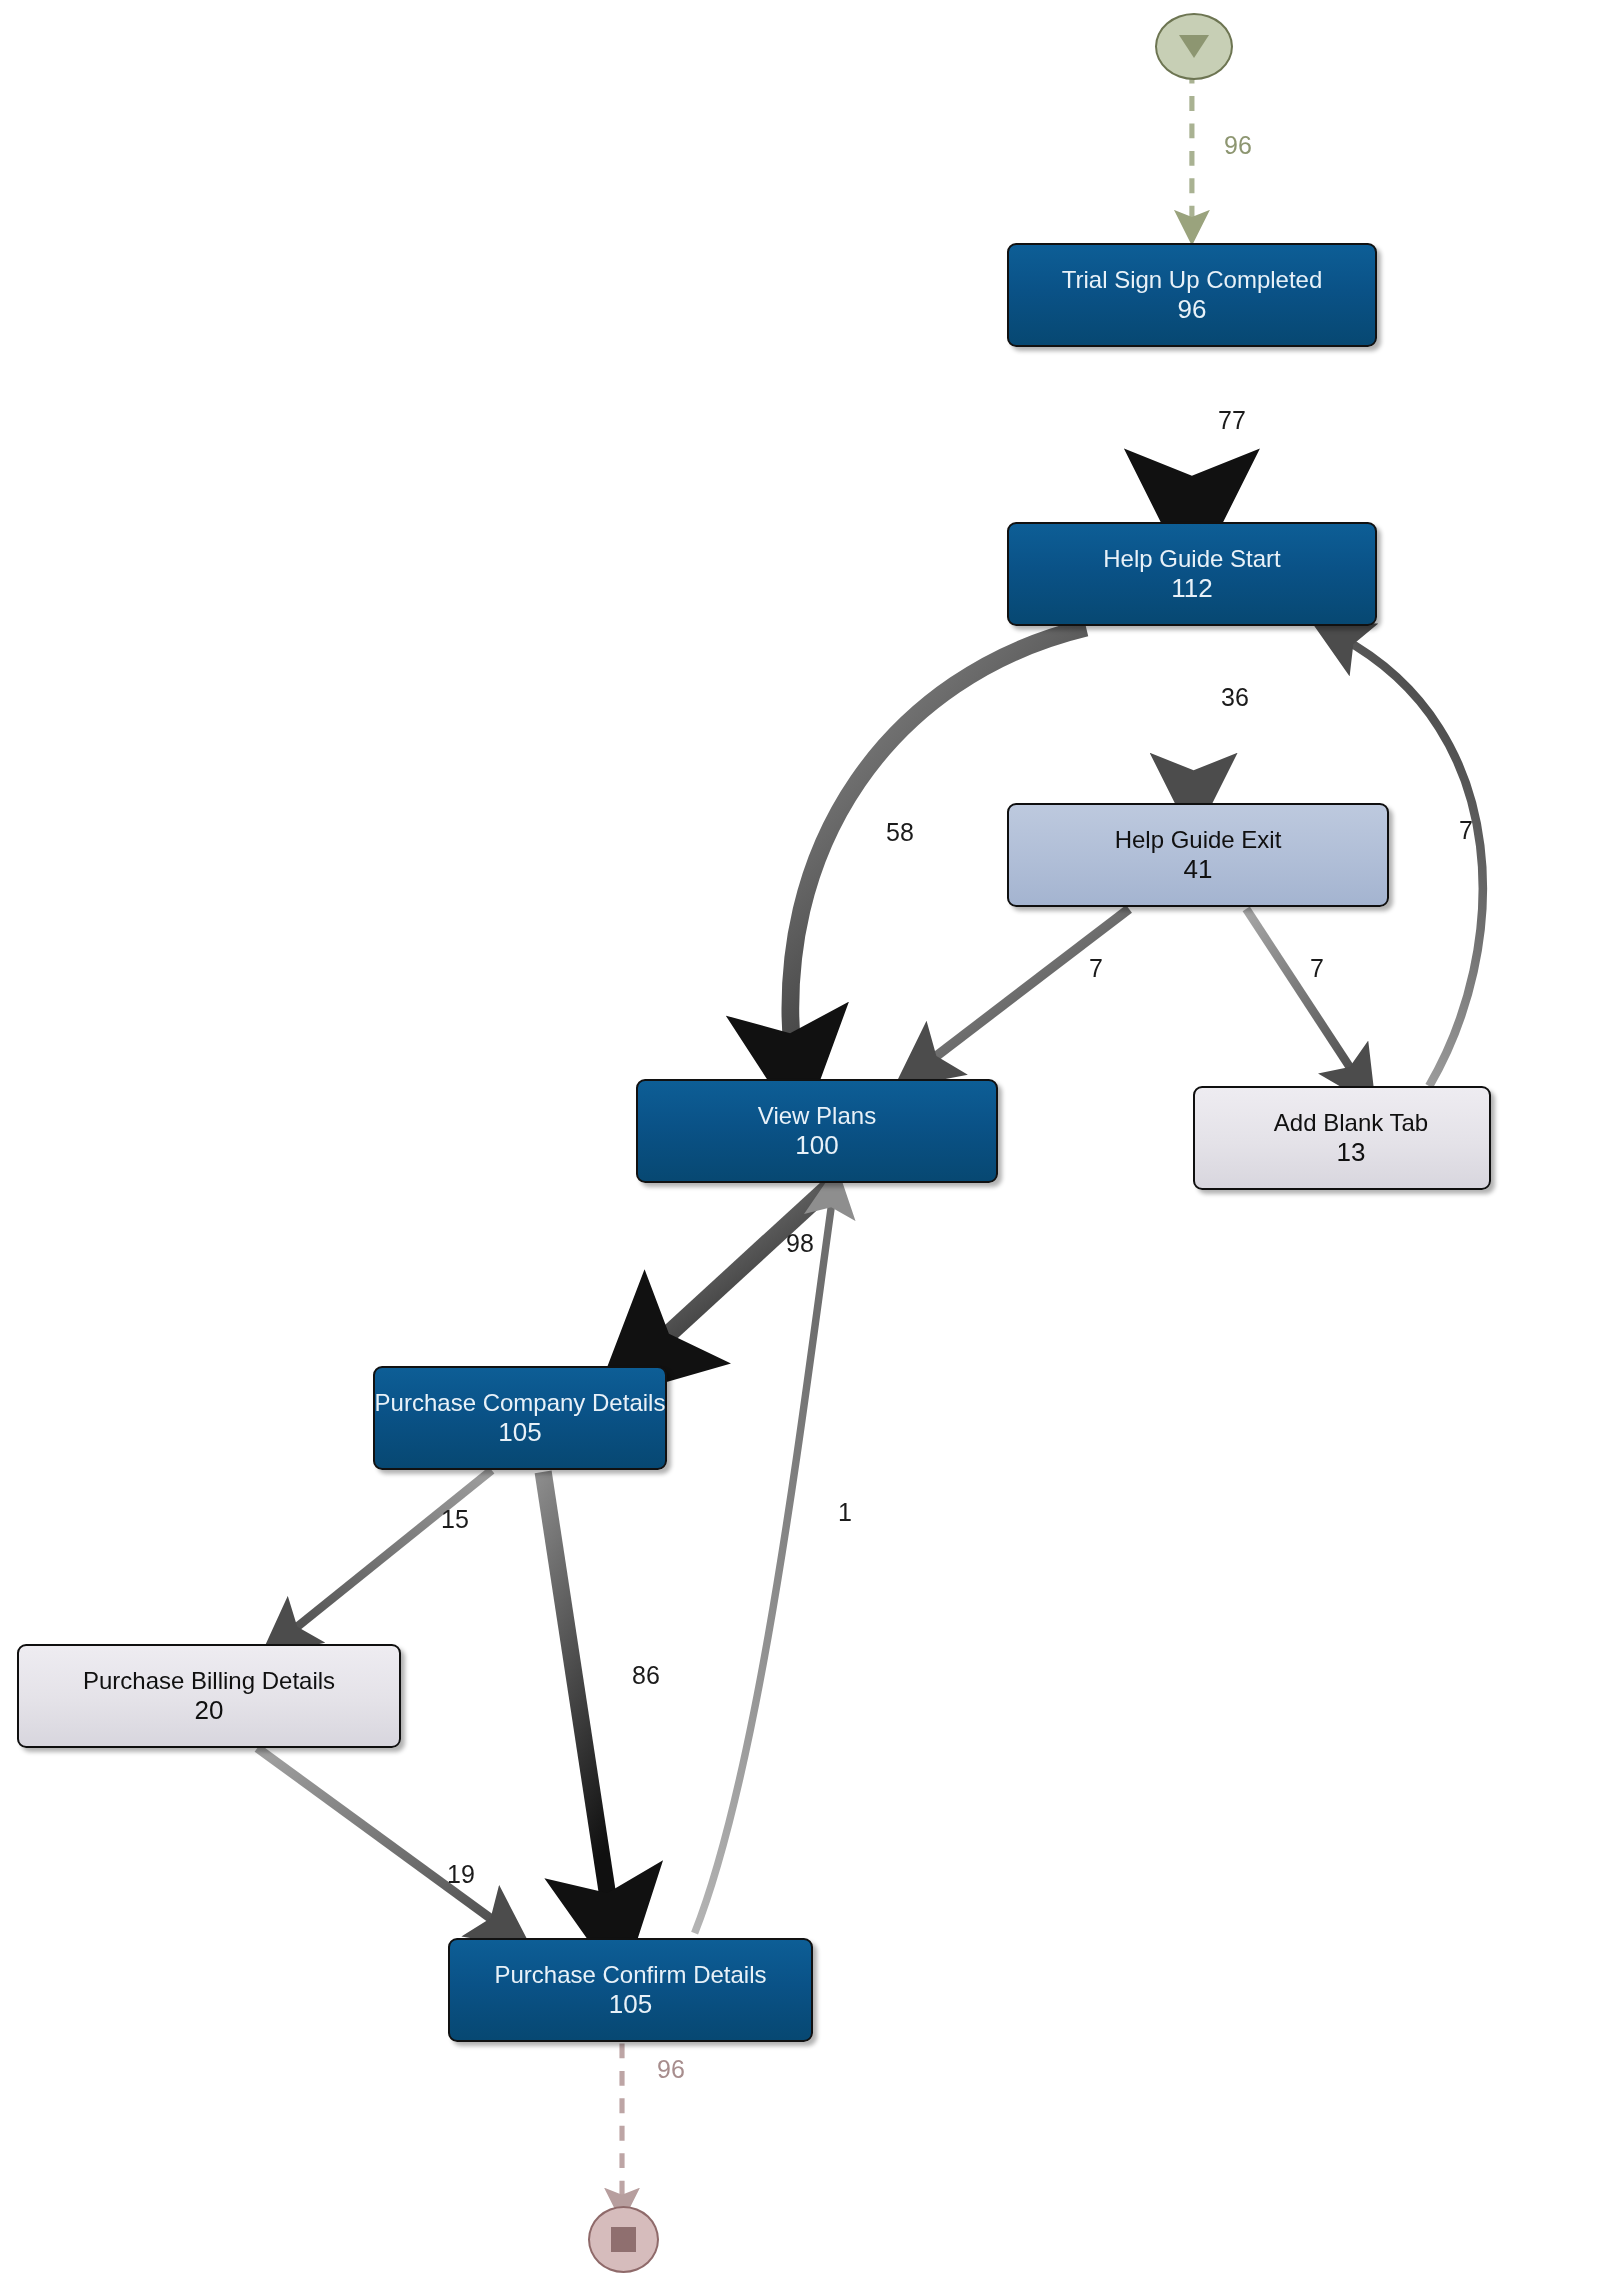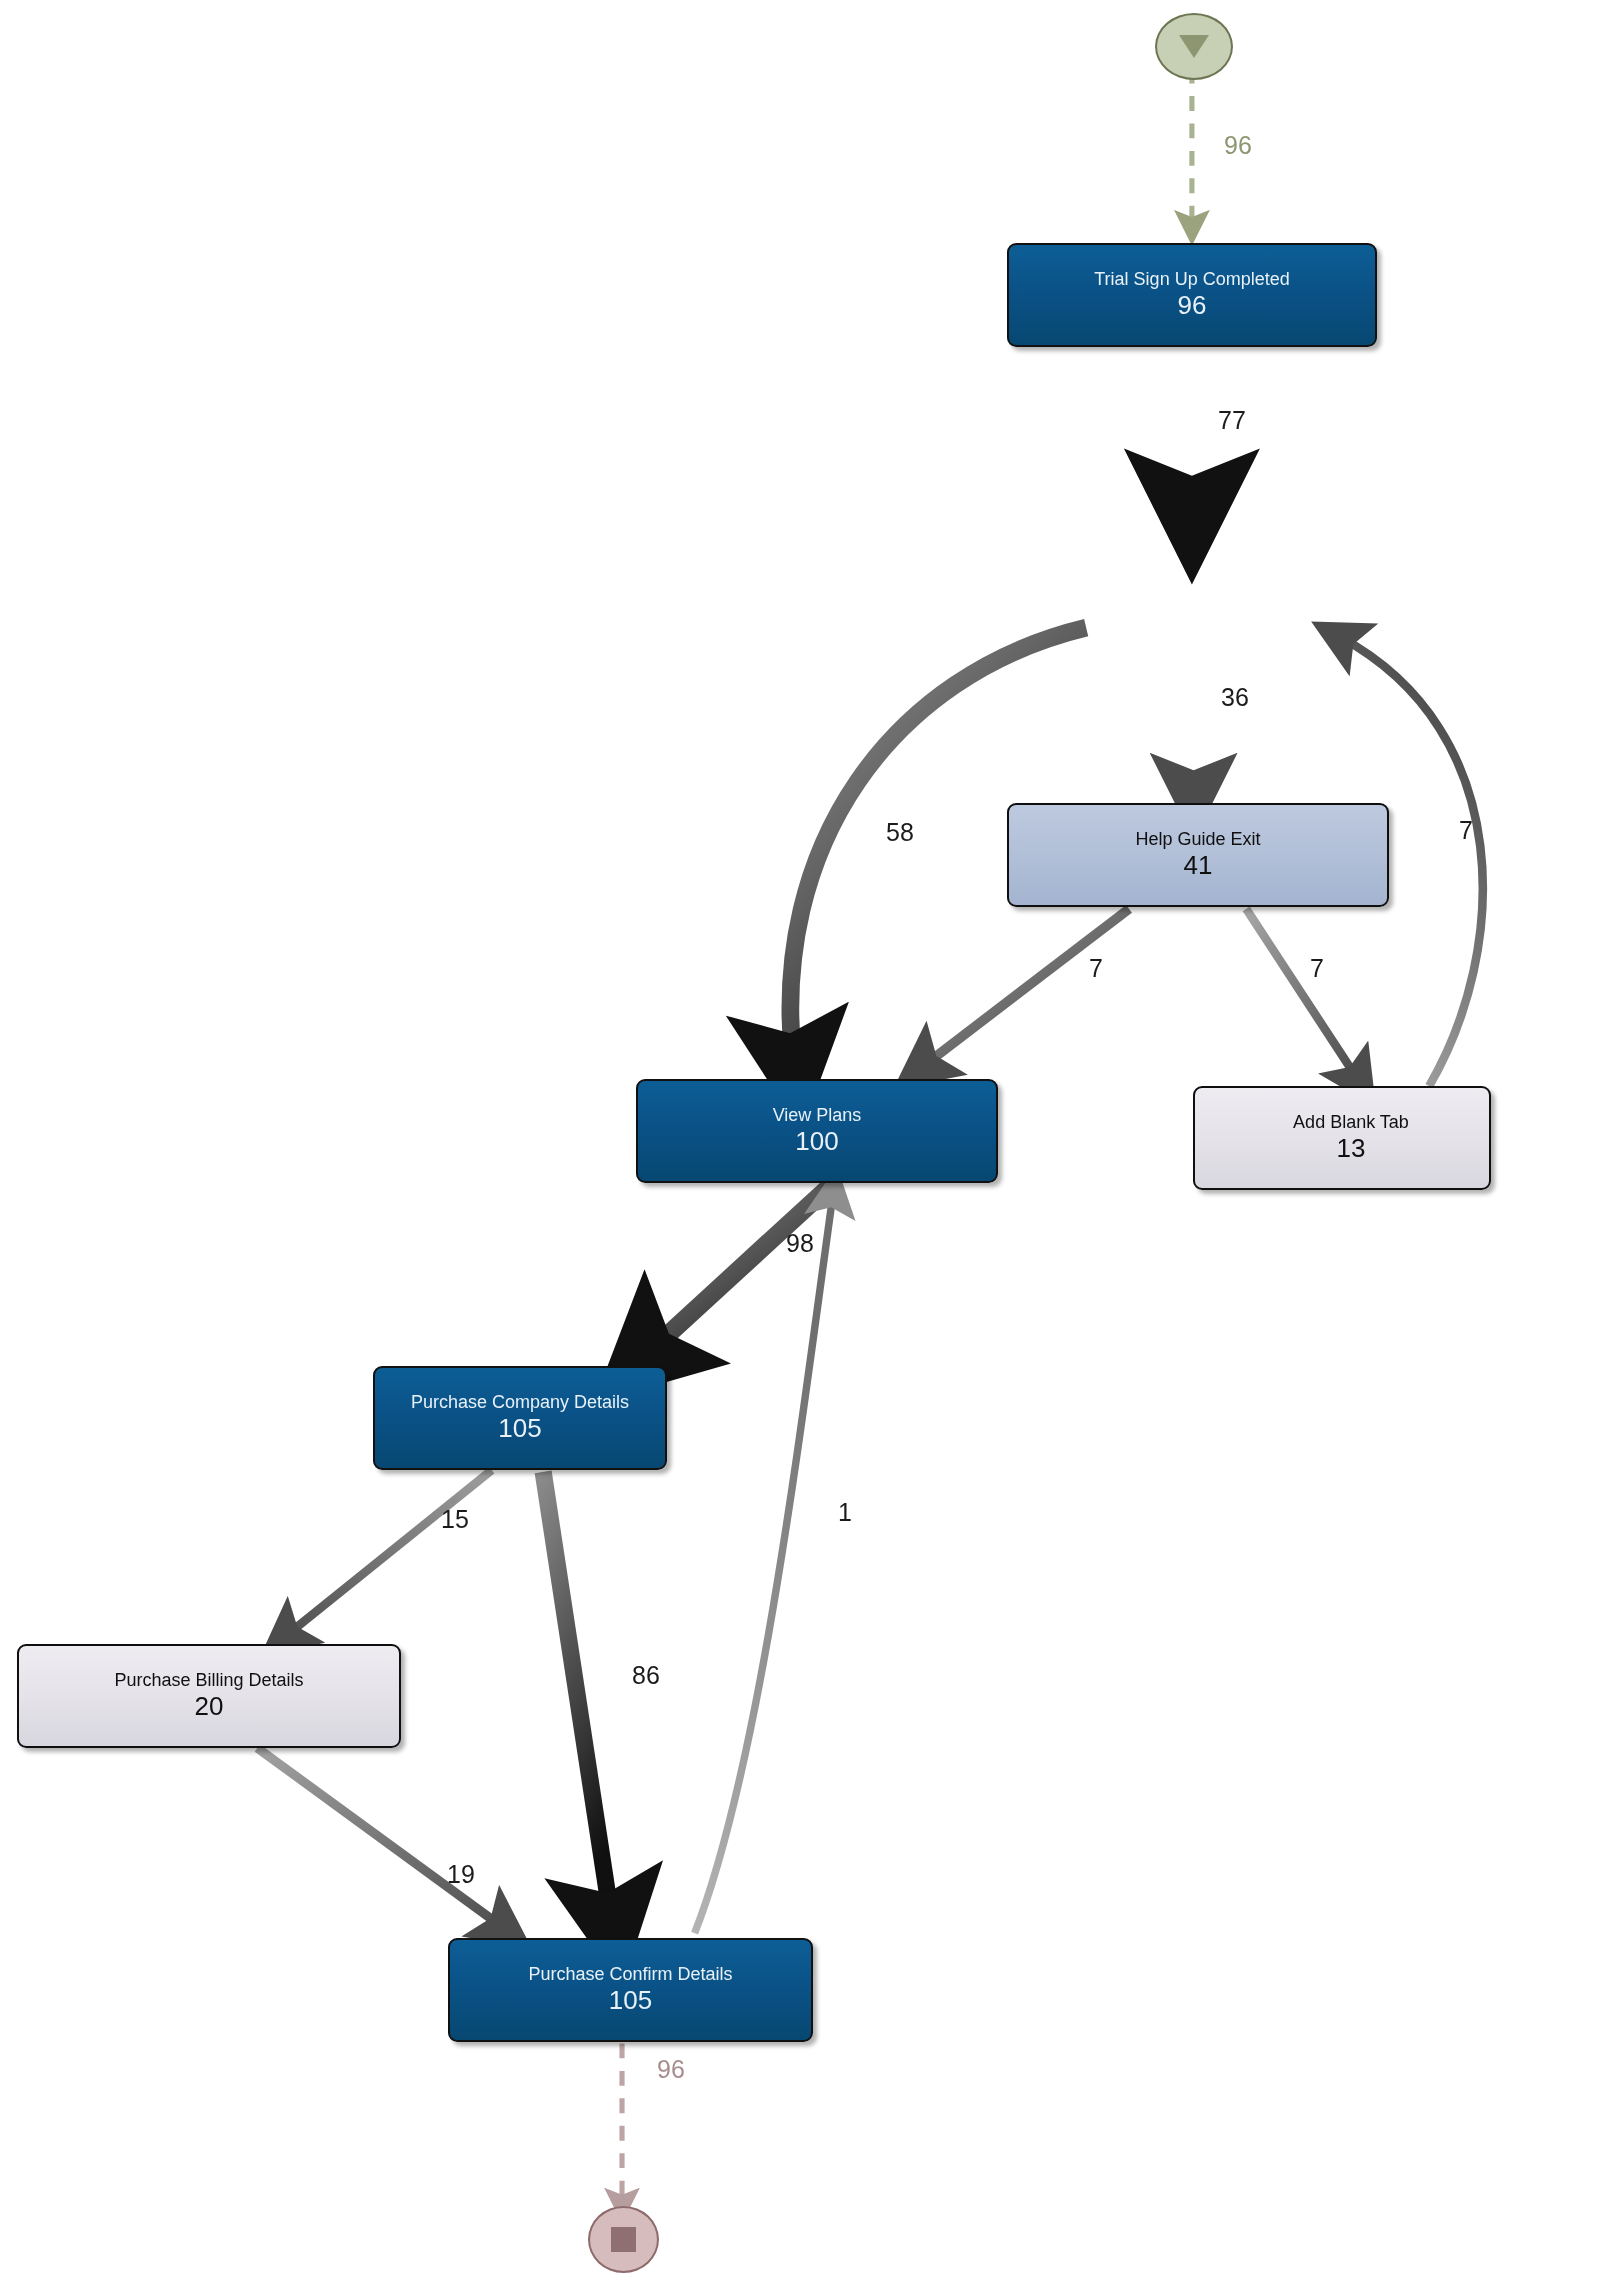--- a/index.html
+++ b/index.html
@@ -3,21 +3,21 @@
 <meta charset="utf-8">
 <style>
   html,body{margin:0;padding:0;background:#ffffff;}
   body{font-family:"Liberation Sans", sans-serif;}
   #stage{position:relative;width:1603px;height:2295px;background:#ffffff;overflow:hidden;}
   #wires{position:absolute;left:0;top:0;width:1603px;height:2295px;}
 
   .node{position:absolute;box-sizing:border-box;border-radius:9.1px;
         display:flex;flex-direction:column;align-items:center;justify-content:center;
         border:2.3px solid #111111;box-shadow:4px 4px 4px rgba(0,0,0,0.30);}
-  .node .nlabel{font-size:18px;line-height:1.18;white-space:nowrap;}
+  .node .nlabel{font-size:24px;line-height:1.18;white-space:nowrap;}
   .node .nval{font-size:26px;line-height:1.18;}
 
   .node.blue{background:linear-gradient(180deg,#0d5e96 0%,#0a5287 45%,#074872 100%);color:#e8f1f8;}
   .node.lav{background:linear-gradient(180deg,#bdc9de 0%,#b0bed7 55%,#a4b4d0 100%);color:#101010;border-color:#0f0f0f;}
   .node.gray{background:linear-gradient(180deg,#eeecf1 0%,#e4e2e8 55%,#d8d6de 100%);color:#101010;border-color:#0f0f0f;}
 
   .terminal{position:absolute;border-radius:50%;display:flex;align-items:center;justify-content:center;}
   .terminal.start{background:#c7cfb5;border:2.3px solid #6d7552;}
   .terminal.end{background:#d6bcbc;border:2.3px solid #8f6a6a;}
   .tri-down{width:0;height:0;border-left:15px solid transparent;border-right:15px solid transparent;border-top:23px solid #8d9671;}
@@ -129,20 +129,24 @@
 
   <div class="terminal end" style="left:588px;top:2206px;width:67px;height:63px;">
     <span class="sq-stop"></span>
   </div>
 
   <div class="node blue" style="left:1007px;top:243px;width:370px;height:104px;">
     <div class="nlabel">Trial Sign Up Completed</div>
     <div class="nval">96</div>
   </div>
 
+  <div class="node blue" style="left:1007px;top:522px;width:370px;height:104px;">
+    <div class="nlabel">Help Guide Start</div>
+    <div class="nval">112</div>
+  </div>
 
   <div class="node lav" style="left:1007px;top:803px;width:382px;height:104px;">
     <div class="nlabel">Help Guide Exit</div>
     <div class="nval">41</div>
   </div>
 
   <div class="node gray" style="left:1193px;top:1086px;width:298px;height:104px;padding-left:18px;">
     <div class="nlabel">Add Blank Tab</div>
     <div class="nval">13</div>
   </div>

